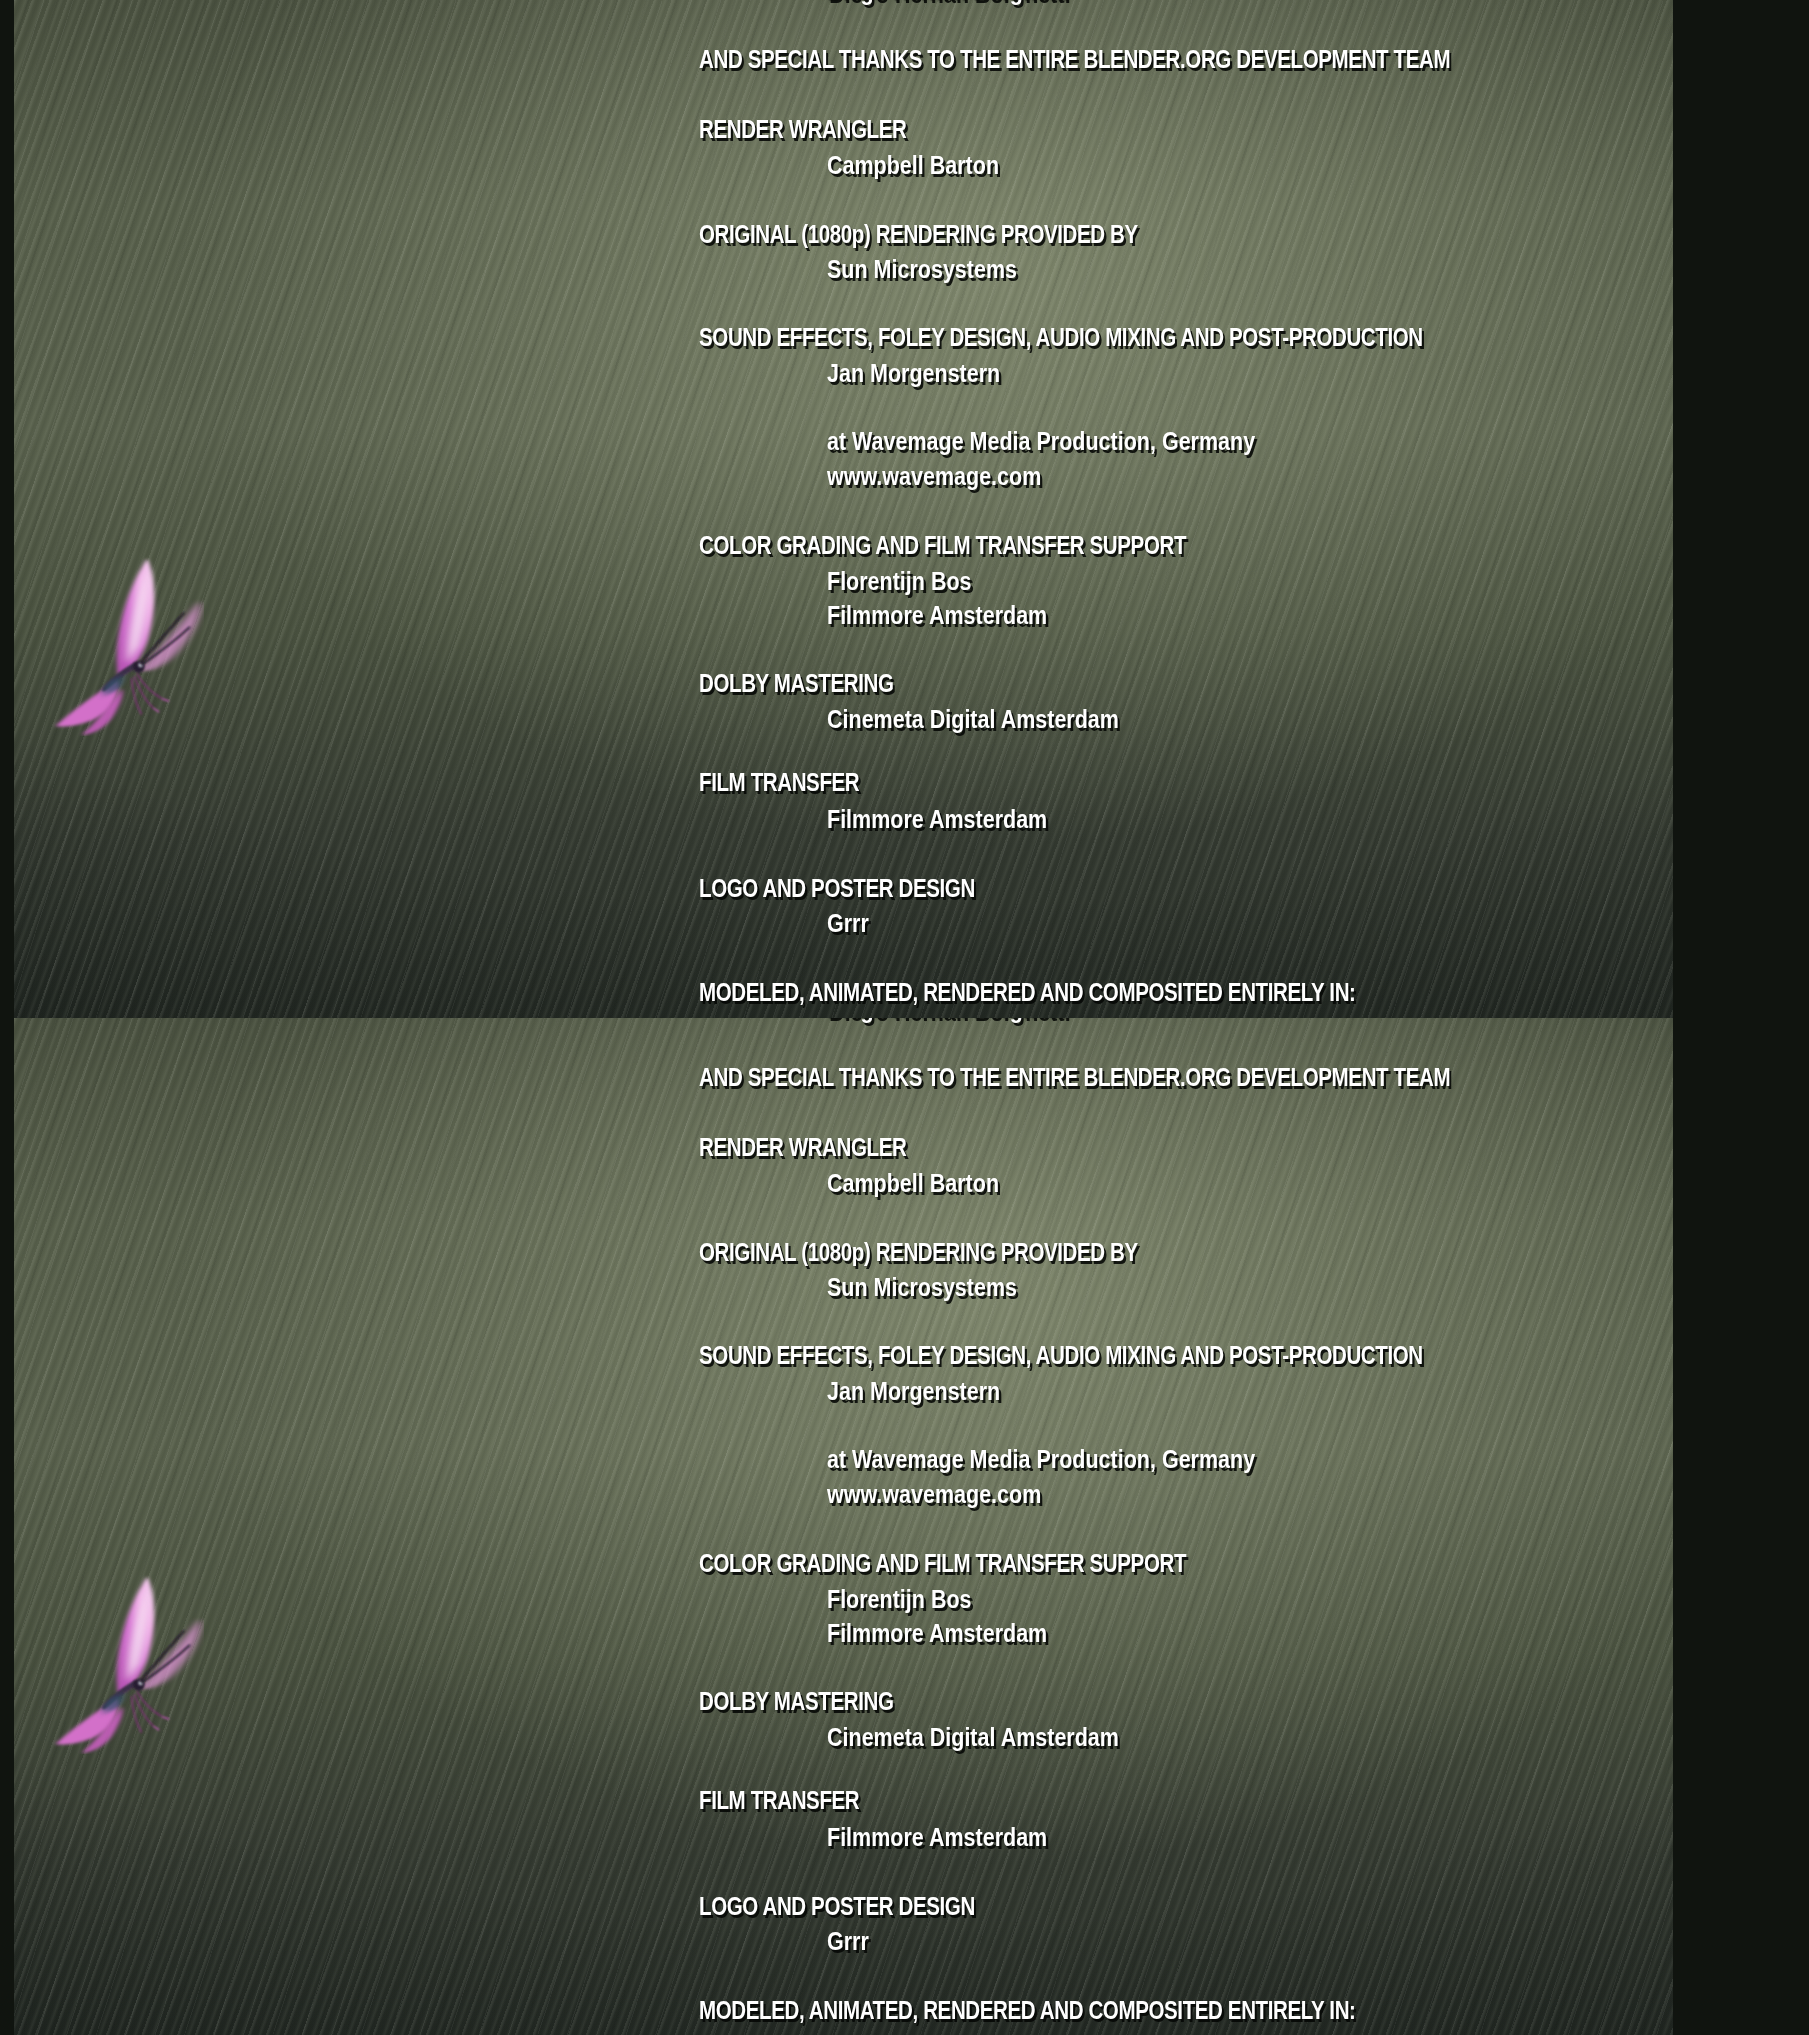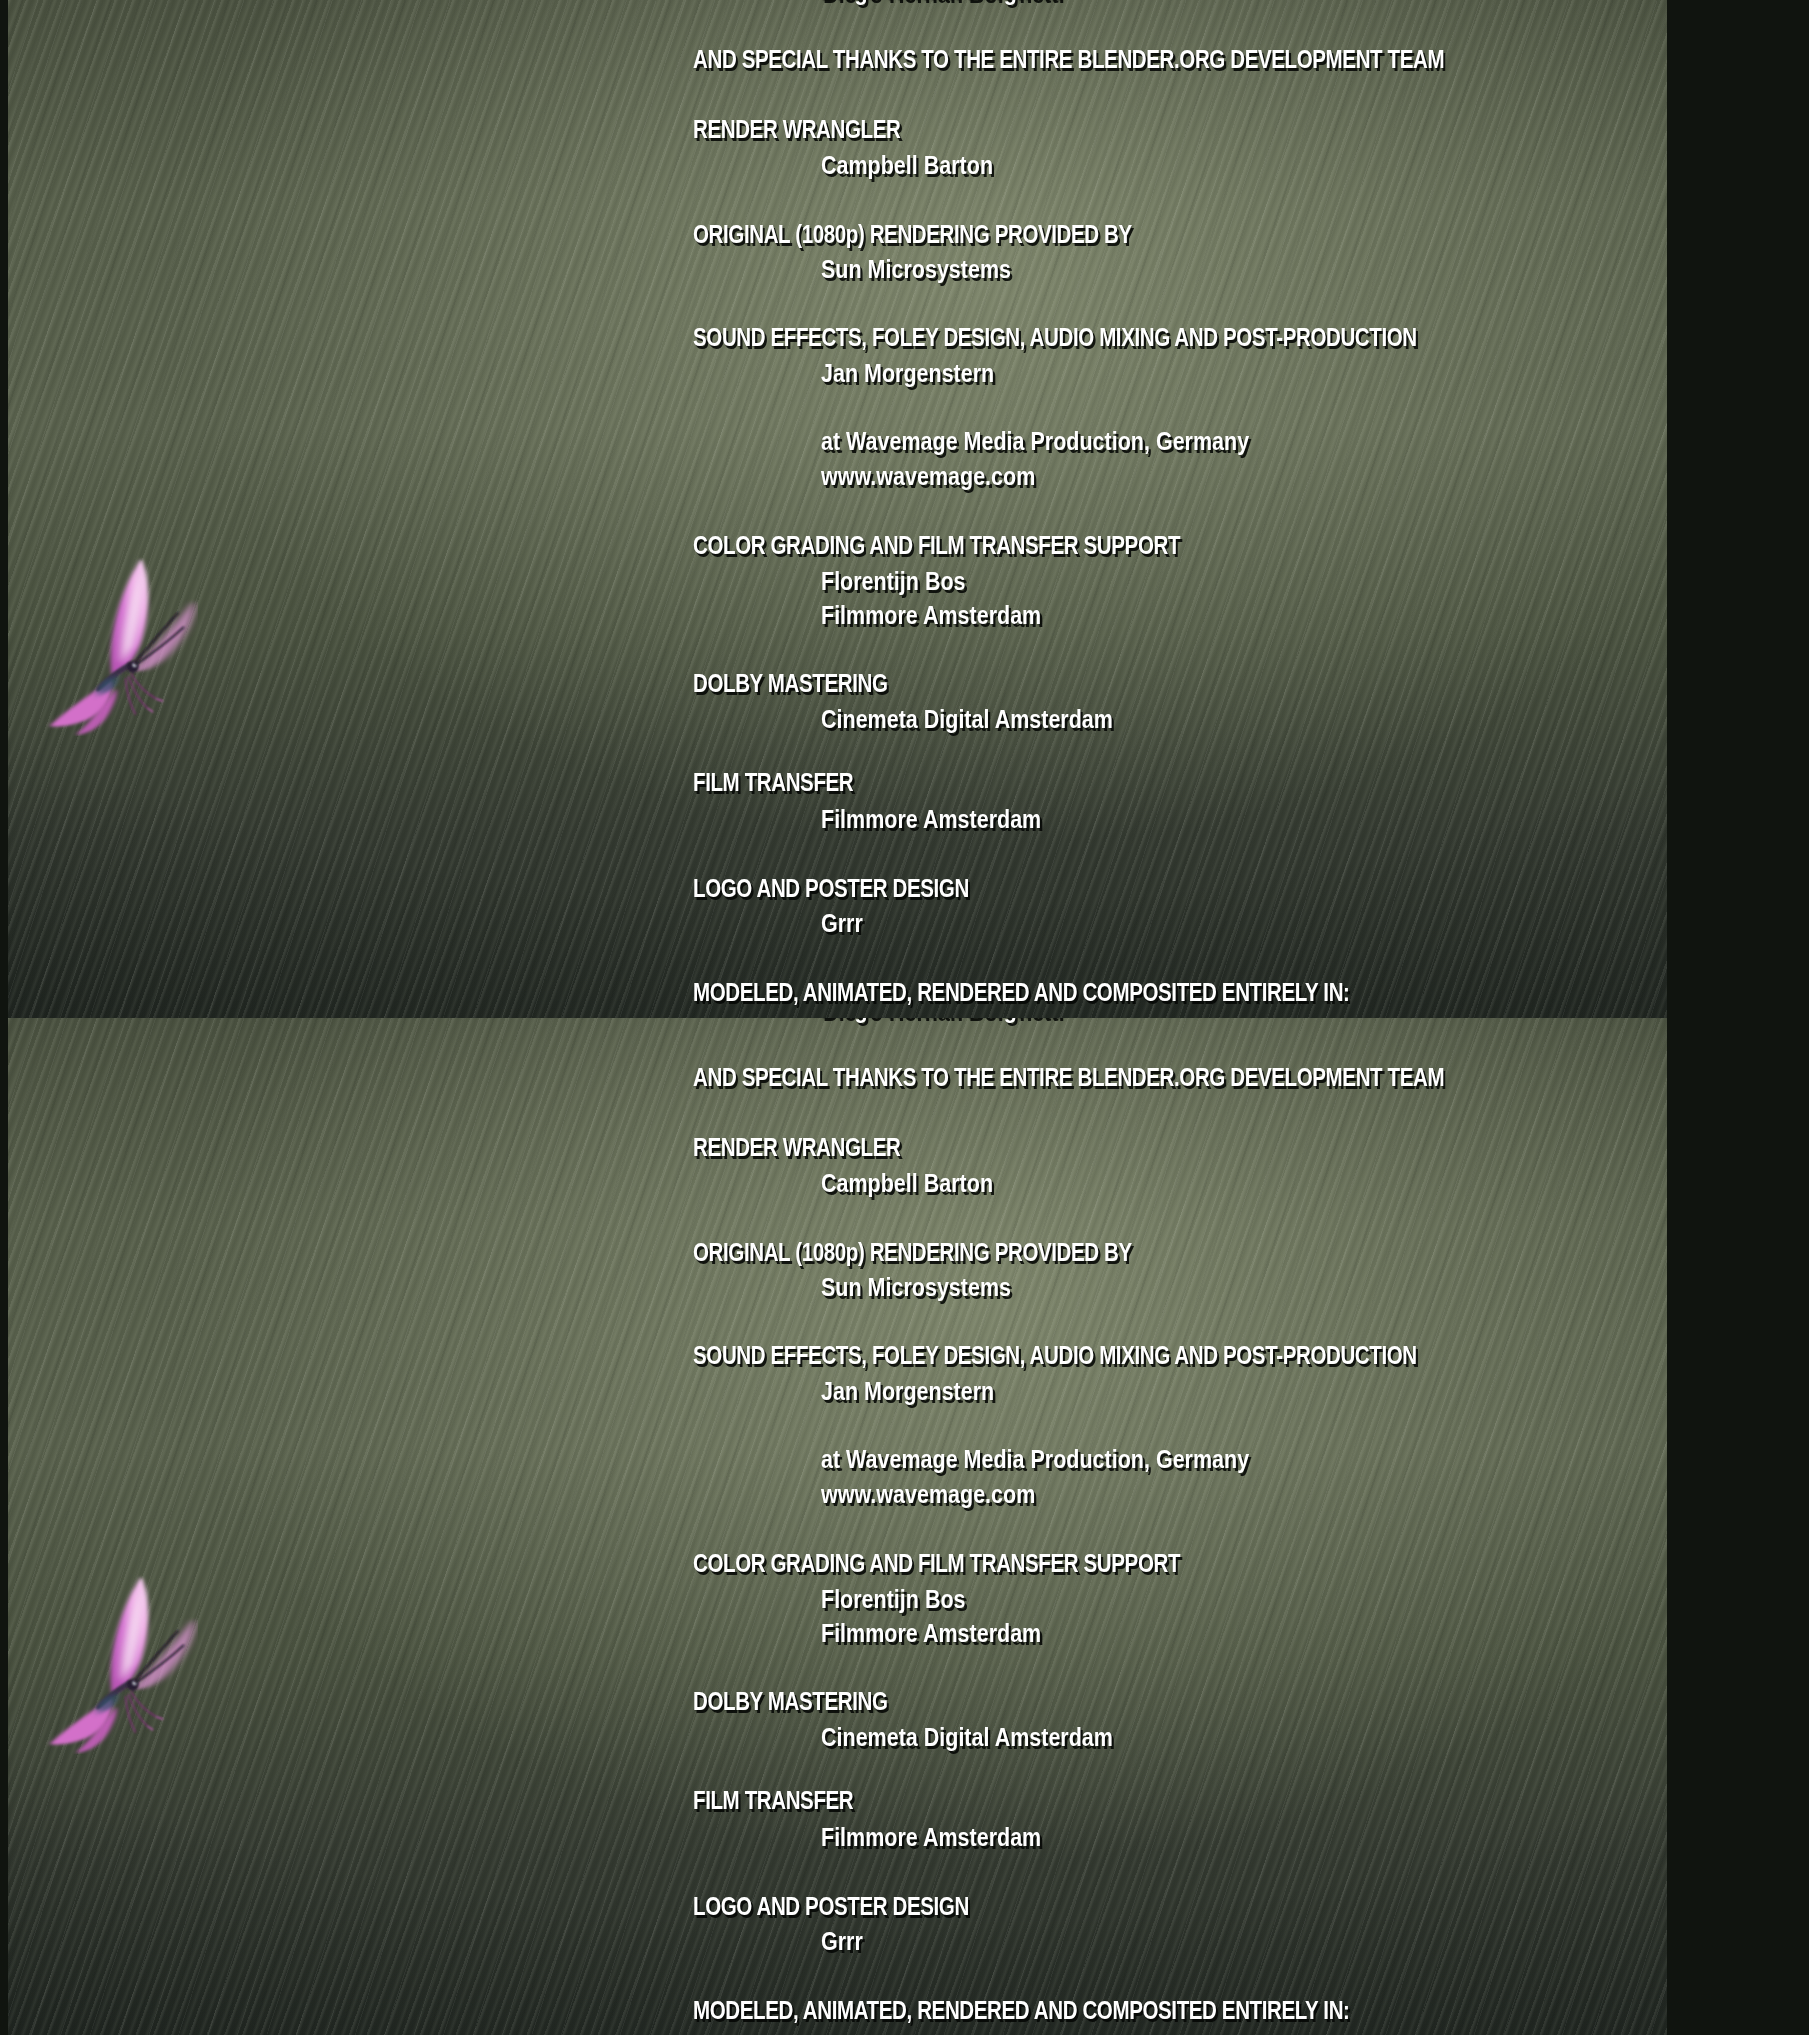--- a/index.html
+++ b/index.html
@@ -2,21 +2,21 @@
 <html style="font-size:7.2px"><head>
 <meta charset="utf-8">
 <style>
   html, body { margin:0; padding:0; }
   body {
     width:1809px; height:2035px; position:relative; overflow:hidden;
     background:#10140f;
     font-family:"Liberation Sans", sans-serif;
   }
   .frame {
-    position:absolute; left:8px; width:1659px; height:1018px; overflow:hidden;
+    position:absolute; left:14px; width:1659px; height:1018px; overflow:hidden;
     background-color:#3f4637;
     background-image:
       repeating-linear-gradient(110deg,
         rgba(235,240,222,0.085) 0px, rgba(235,240,222,0.085) 1.4px,
         rgba(235,240,222,0.00) 3.6px, rgba(18,24,16,0.07) 5.9px,
         rgba(235,240,222,0.00) 8.1px, rgba(222,230,205,0.065) 11px,
         rgba(18,24,16,0.05) 13.6px, rgba(235,240,222,0.00) 16.7px),
       repeating-linear-gradient(108deg,
         rgba(255,255,255,0.05) 0px, rgba(255,255,255,0.05) 0.9px,
         rgba(255,255,255,0.00) 0.9px, rgba(255,255,255,0.00) 13px,

